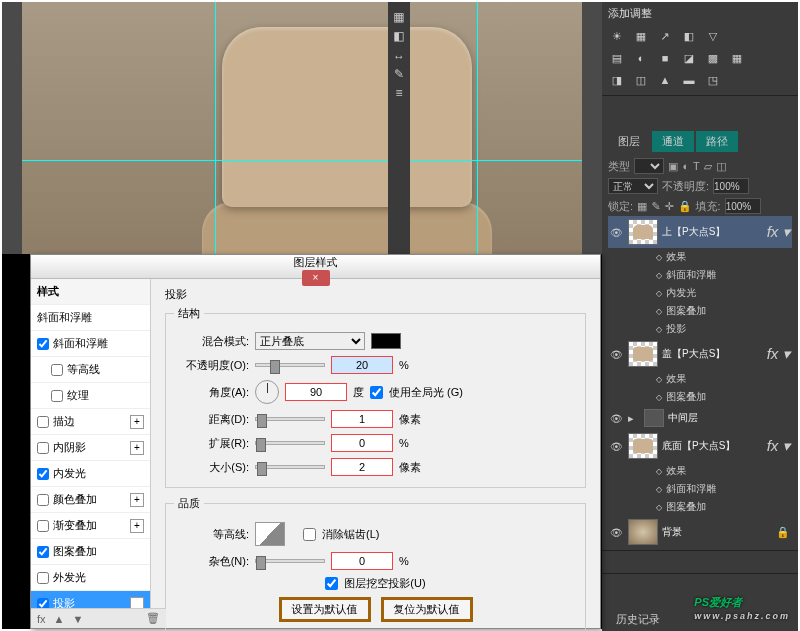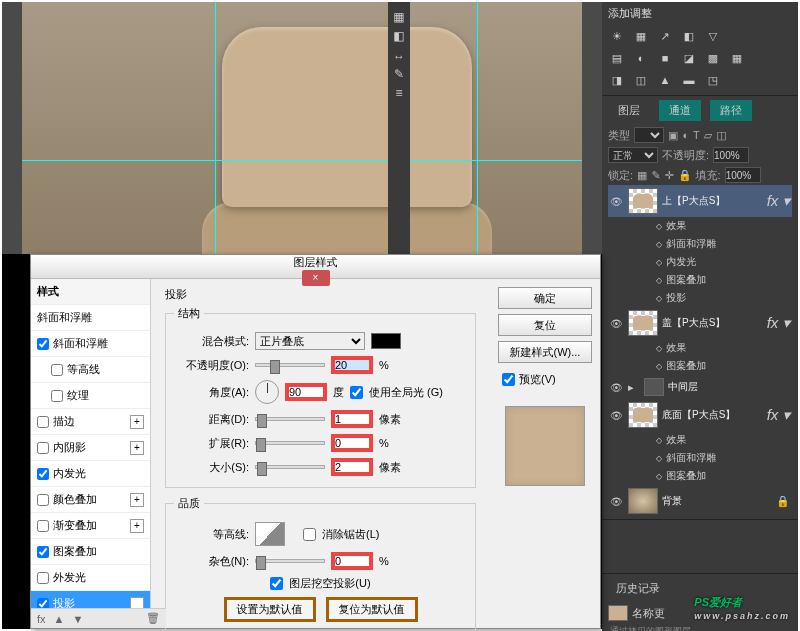--- a/index.html
+++ b/index.html
@@ -11,21 +11,21 @@
 .shape-bottom{position:absolute;left:180px;top:200px;width:290px;height:52px;background:#b89d7a;border-radius:30px 30px 0 0;box-shadow:inset 0 2px 3px rgba(255,255,255,.2);}
 .guide-v{position:absolute;top:0;bottom:0;width:1px;background:#0ff;}
 .guide-h{position:absolute;left:0;right:0;height:1px;background:#0ff;}
 .toolbar-right{position:absolute;right:196px;top:0;width:22px;height:252px;background:#3a3a3a;display:flex;flex-direction:column;gap:3px;padding-top:8px;align-items:center;}
 .toolbar-right div{width:16px;height:16px;color:#ccc;font-size:12px;text-align:center;}
 .right-panels{position:absolute;right:0;top:0;width:196px;height:631px;background:#3a3a3a;color:#ccc;}
 .panel{border-bottom:1px solid #222;padding:4px 6px;}
 .panel-title{font-size:11px;color:#ddd;margin-bottom:4px;}
 .icon-row{display:flex;gap:6px;flex-wrap:wrap;padding:3px 0;}
 .icon-row span{width:18px;height:16px;display:inline-flex;align-items:center;justify-content:center;color:#ccc;font-size:11px;}
-.tabs{display:flex;gap:9px;margin-bottom:4px;}
+.tabs{display:flex;gap:2px;margin-bottom:4px;margin-top:31px;}
 .tab{background:#0f766e;padding:3px 10px;color:#ccc;font-size:11px;}
 .tab.active{background:#3a3a3a;}
 .layer-controls{display:flex;gap:4px;align-items:center;font-size:10px;color:#aaa;padding:2px 0;}
 .layer-controls select,.layer-controls input{background:#2a2a2a;border:1px solid #555;color:#ccc;font-size:10px;height:16px;}
 .layers-list{max-height:330px;overflow:auto;}
 .layer{display:flex;align-items:center;padding:3px 2px;gap:4px;}
 .layer.sel{background:#4a5d7a;}
 .eye{width:14px;color:#ccc;font-size:10px;}
 .thumb{width:30px;height:26px;background:#fff;border:1px solid #666;display:flex;align-items:center;justify-content:center;}
 .thumb.trans{background:repeating-conic-gradient(#ccc 0 25%,#fff 0 50%) 0 0/8px 8px;}
@@ -45,21 +45,21 @@
 .style-item.sel{background:#3399ff;color:#fff;}
 .style-item input[type=checkbox]{width:12px;height:12px;}
 .plus{margin-left:auto;border:1px solid #999;width:14px;height:14px;text-align:center;line-height:12px;font-size:10px;}
 .dlg-footer{position:absolute;bottom:0;left:0;width:135px;height:20px;background:#e8e8e8;border-top:1px solid #ccc;display:flex;align-items:center;padding:0 6px;gap:8px;color:#666;}
 .dlg-center{flex:1;padding:8px 14px;}
 .section-title{font-size:11px;margin-bottom:4px;}
 .fieldset{border:1px solid #ccc;padding:8px;margin-bottom:8px;}
 .fieldset legend{font-size:11px;padding:0 4px;}
 .form-row{display:flex;align-items:center;gap:6px;padding:3px 0;font-size:11px;}
 .form-row label{width:75px;text-align:right;}
-.form-row input[type=text]{width:42px;height:18px;border:4px solid #ef4444;font-size:11px;}
+.form-row input[type=text]{width:62px;height:18px;border:1px solid #ef4444;text-align:center;font-size:11px;}
 .form-row select{height:18px;border:1px solid #999;font-size:11px;}
 .slider{flex:0 0 70px;height:4px;background:#ddd;position:relative;border:1px solid #aaa;}
 .slider::after{content:"";position:absolute;top:-4px;width:8px;height:12px;background:#999;border:1px solid #666;}
 .color-swatch{width:30px;height:16px;background:#000;border:1px solid #666;}
 .contour-swatch{width:30px;height:24px;background:linear-gradient(135deg,#fff 50%,#888 50%);border:1px solid #999;}
 .btn-small{padding:2px 10px;border:3px solid #a16207;background:#f5f5f5;font-size:11px;}
 .dlg-right{width:110px;padding:8px;display:flex;flex-direction:column;gap:5px;}
 .dlg-btn{height:22px;border:1px solid #999;background:linear-gradient(#fefefe,#e5e5e5);font-size:11px;}
 .preview-box{width:80px;height:80px;border:1px solid #999;background:#c9b191;margin:10px auto;box-shadow:inset 0 0 10px rgba(0,0,0,.1);}
 .history-panel{position:absolute;right:0;bottom:0;width:196px;height:60px;background:#3a3a3a;border-top:1px solid #222;color:#ccc;padding:4px;}
@@ -345,30 +345,20 @@
           <input type="checkbox" checked="" style="">
           <span>图层挖空投影(U)</span>
         </div>
         <div class="form-row" style="justify-content:center;gap:10px">
           <button class="btn-small">设置为默认值</button>
           <button class="btn-small">复位为默认值</button>
         </div>
       </fieldset>
     </div>
 
-    <div class="dlg-right">
-      <button class="dlg-btn">确定</button>
-      <button class="dlg-btn">复位</button>
-      <button class="dlg-btn">新建样式(W)...</button>
-      <div style="display:flex;align-items:center;gap:4px;padding:4px">
-        <input type="checkbox" checked="" style="">
-        <span>预览(V)</span>
-      </div>
-      <div class="preview-box"></div>
-    </div>
   </div>
 </div>
 
 <div class="watermark">
   <span>PS爱好者</span>
   <small>www.psahz.com</small>
 </div>
 
 </div>
 

